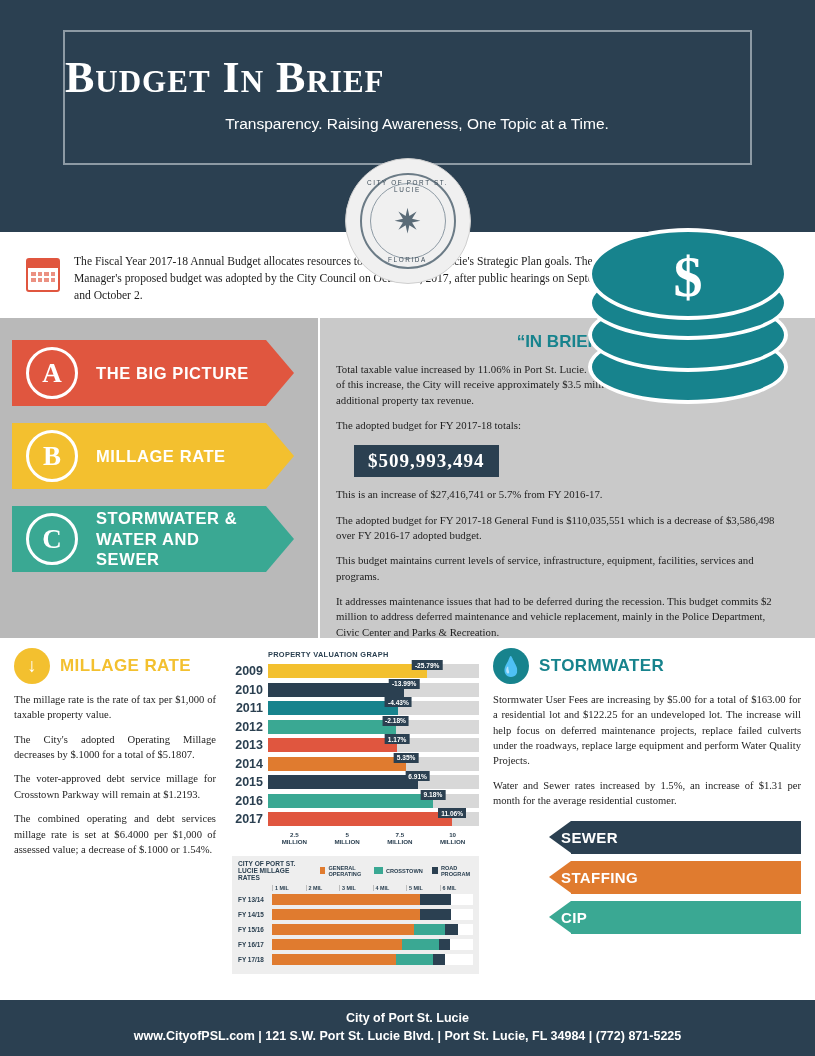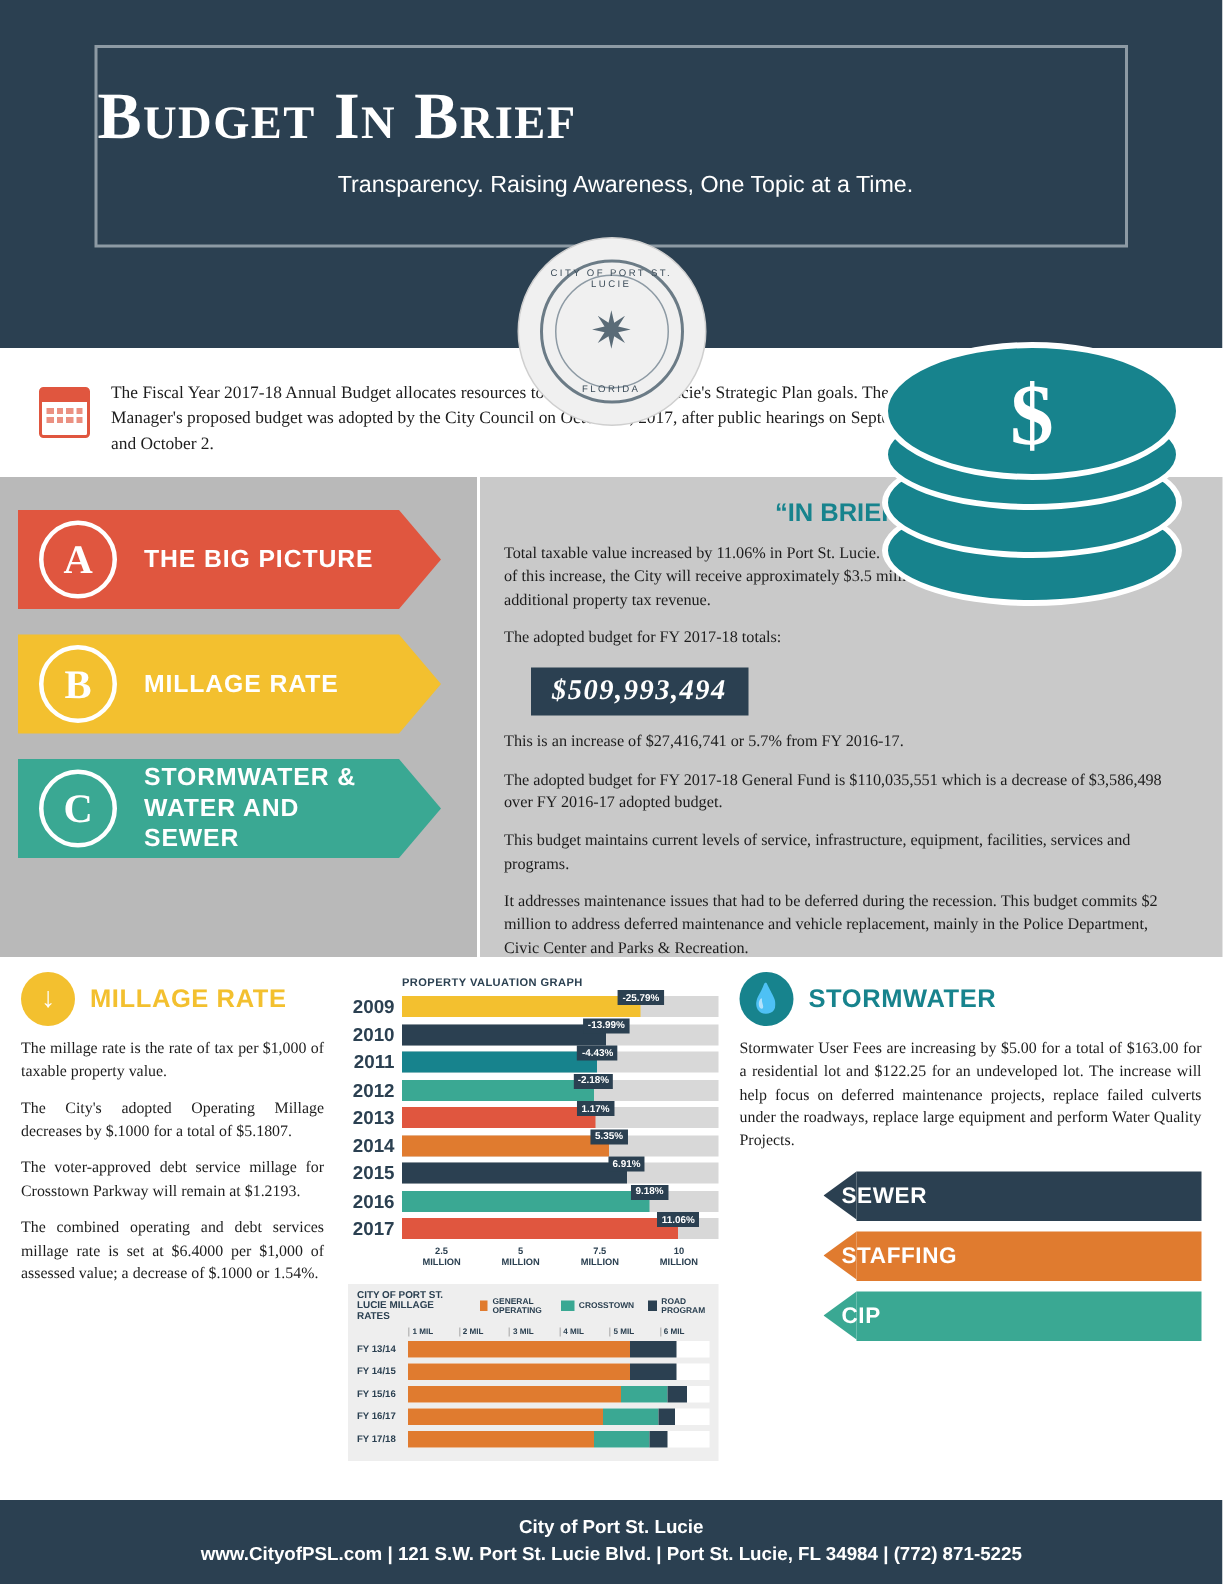--- a/index.html
+++ b/index.html
@@ -191,21 +191,20 @@
     max-width:300px;
   }
   .mid-right p.wide{max-width:470px;}
   .bigmoney{
     background:#2b4051;color:#ffffff;
     display:inline-block;
     padding:5px 14px;
     font-size:19px;font-weight:bold;letter-spacing:1px;
     font-family:"Liberation Serif", serif;
     margin:2px 0 10px 18px;
-    font-style:italic;
   }
   
   .lower{
     display:flex;
     height:auto;
     background:#ffffff;
   }
   .col-mill{ width:228px;flex:0 0 228px;padding:10px 12px 0 14px;}
   .col-chart{ width:255px;flex:0 0 255px;padding:10px 4px 0 4px;}
   .col-storm{ flex:1;padding:10px 14px 0 10px;}
@@ -544,20 +543,21 @@
         </div>
     </div>
   </div>
 
   <div class="col-storm">
     <div class="sec-head">
       <div class="circ teal">💧</div>
       <div class="sec-title teal">STORMWATER</div>
     </div>
     <p>Stormwater User Fees are increasing by $5.00 for a total of $163.00 for a residential lot and $122.25 for an undeveloped lot.  The increase will help focus on deferred maintenance projects, replace failed culverts under the roadways, replace large equipment and perform Water Quality Projects.</p>
+    <p>Water and Sewer rates increased by 1.5%, an increase of $1.31 per month for the average residential customer.</p>
 
     <div class="defbox">
       <div class="dbanner d">
         <div class="dbg"></div>
         <div class="dbadge">D</div>
         <div class="dlabel">SEWER</div>
       </div>
       <div class="dbanner e">
         <div class="dbg"></div>
         <div class="dbadge">E</div>

